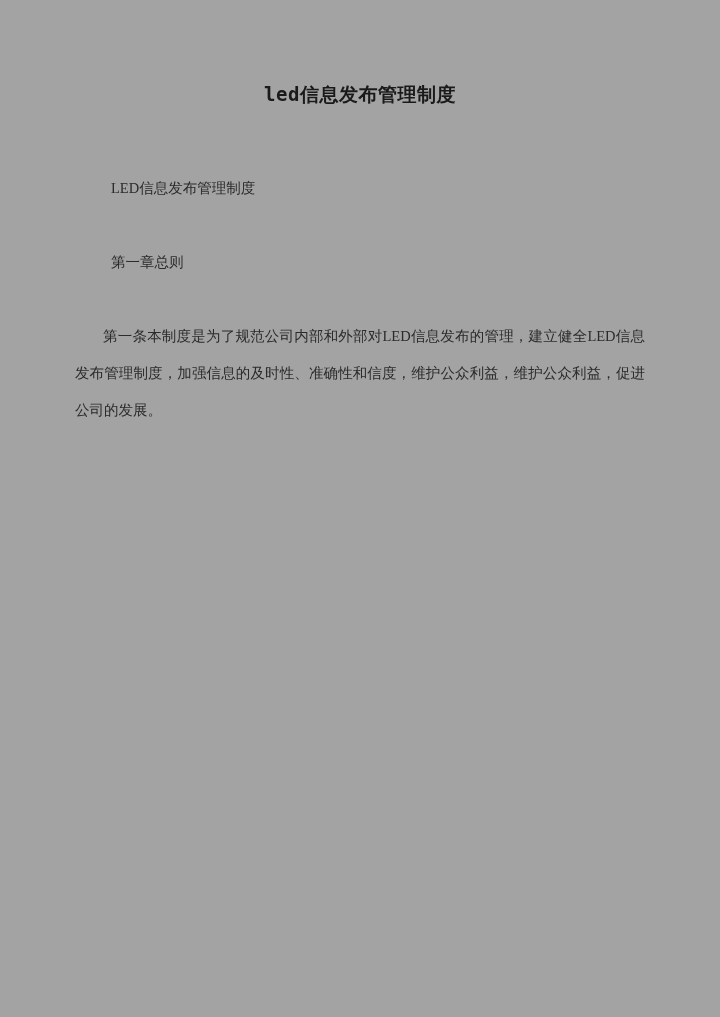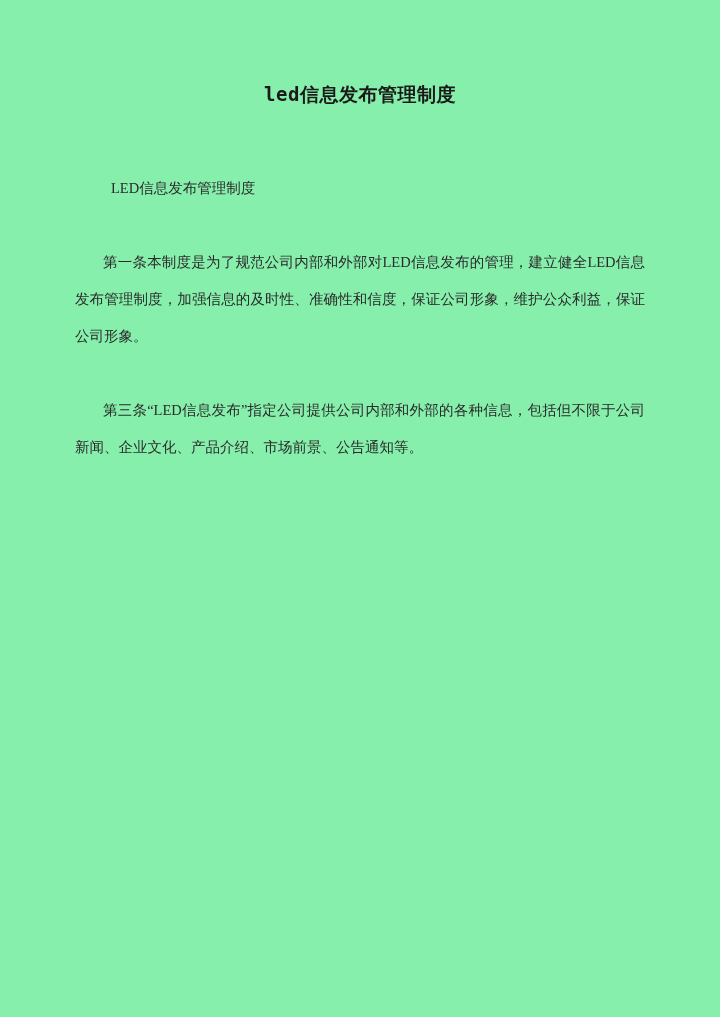--- a/index.html
+++ b/index.html
@@ -11,21 +11,21 @@
     width: 720px;
     height: 1017px;
     font-family: "Liberation Serif", "DejaVu Serif", serif;
     color: #000000;
     overflow: hidden;
   }
   .page {
     position: relative;
     width: 720px;
     height: 1017px;
-    background: #86efac;
+    background: #a3a3a3;
     box-sizing: border-box;
     padding: 0 75px;
   }
   .doc-title {
     margin: 0;
     padding-top: 82px;
     text-align: center;
     font-family: "DejaVu Sans Mono", monospace;
     font-size: 19px;
     font-weight: bold;
@@ -56,17 +56,17 @@
 </style>
 </head>
 <body>
 
 <div class="page">
 
   <h1 class="doc-title">led信息发布管理制度</h1>
 
   <div class="body-block">
     <p class="para indent1">LED信息发布管理制度</p>
-    <p class="para indent2">第一条本制度是为了规范公司内部和外部对LED信息发布的管理，建立健全LED信息发布管理制度，加强信息的及时性、准确性和信度，保证公司形象，维护公众利益，保证公司形象。</p>
-    <p class="para indent2">第三条“LED信息发布”指定公司提供公司内部和外部的各种信息，包括但不限于公司新闻、企业文化、产品介绍、市场前景、公告通知等。</p>
+    <p class="para indent1">第一章总则</p>
+    <p class="para indent2">第一条本制度是为了规范公司内部和外部对LED信息发布的管理，建立健全LED信息发布管理制度，加强信息的及时性、准确性和信度，维护公众利益，维护公众利益，促进公司的发展。</p>
   </div>
 
 </div>
 
 </body></html>

